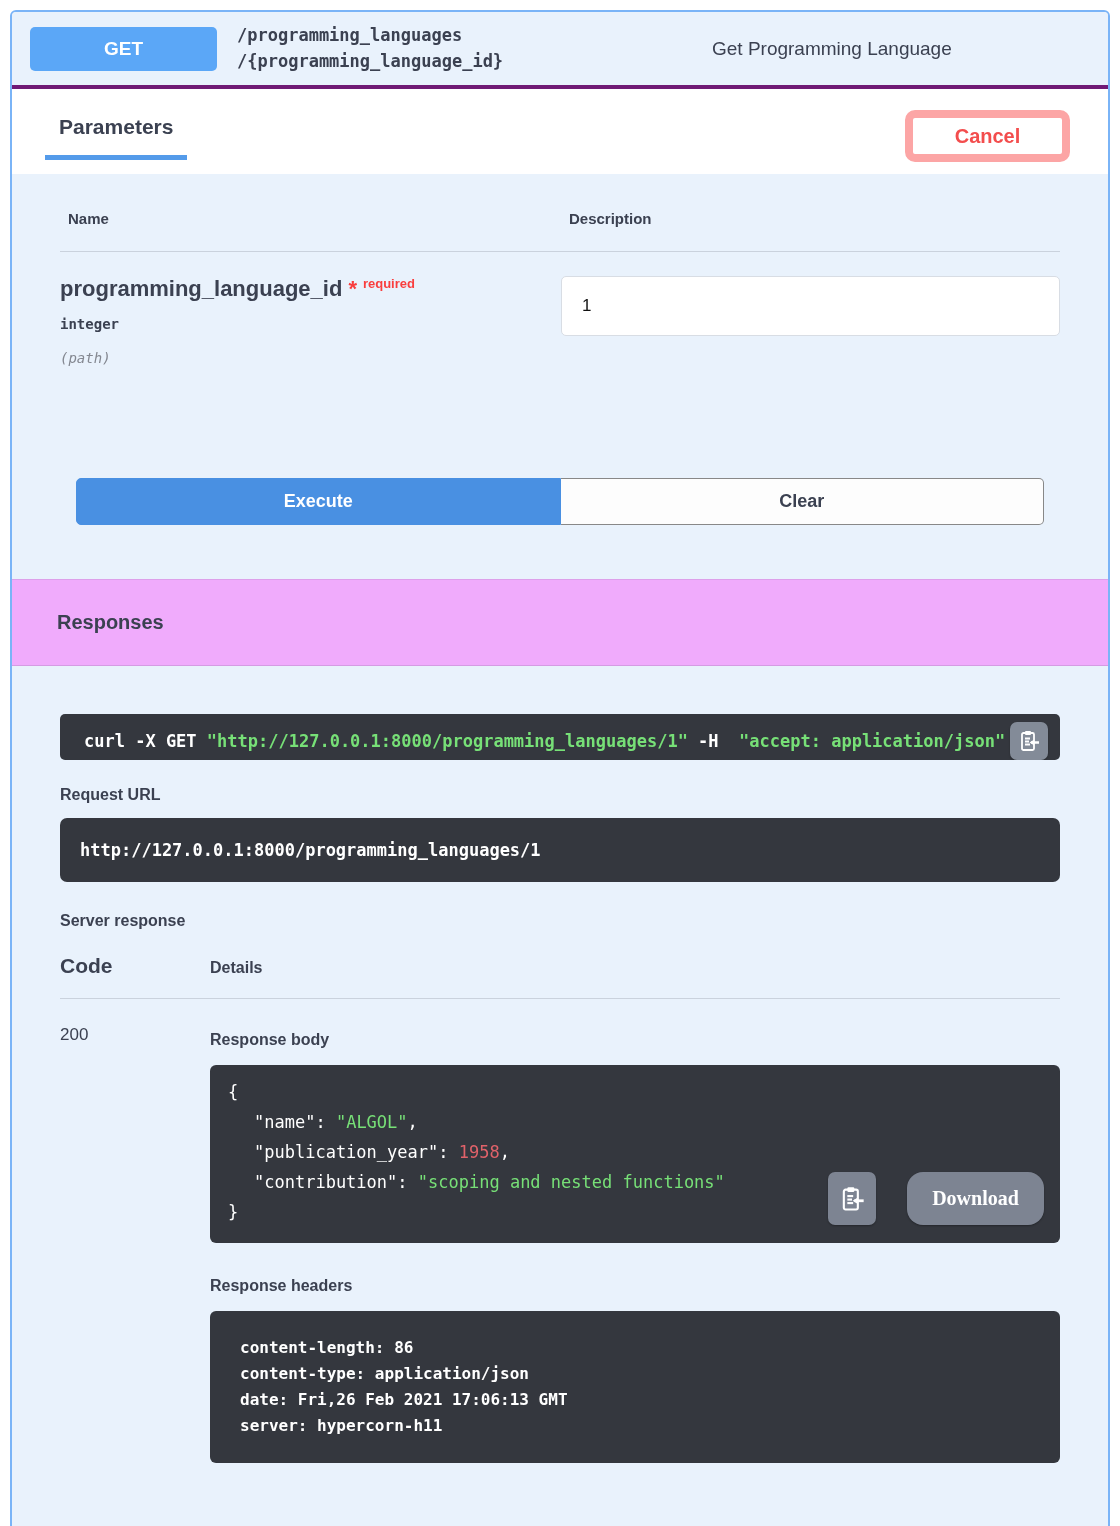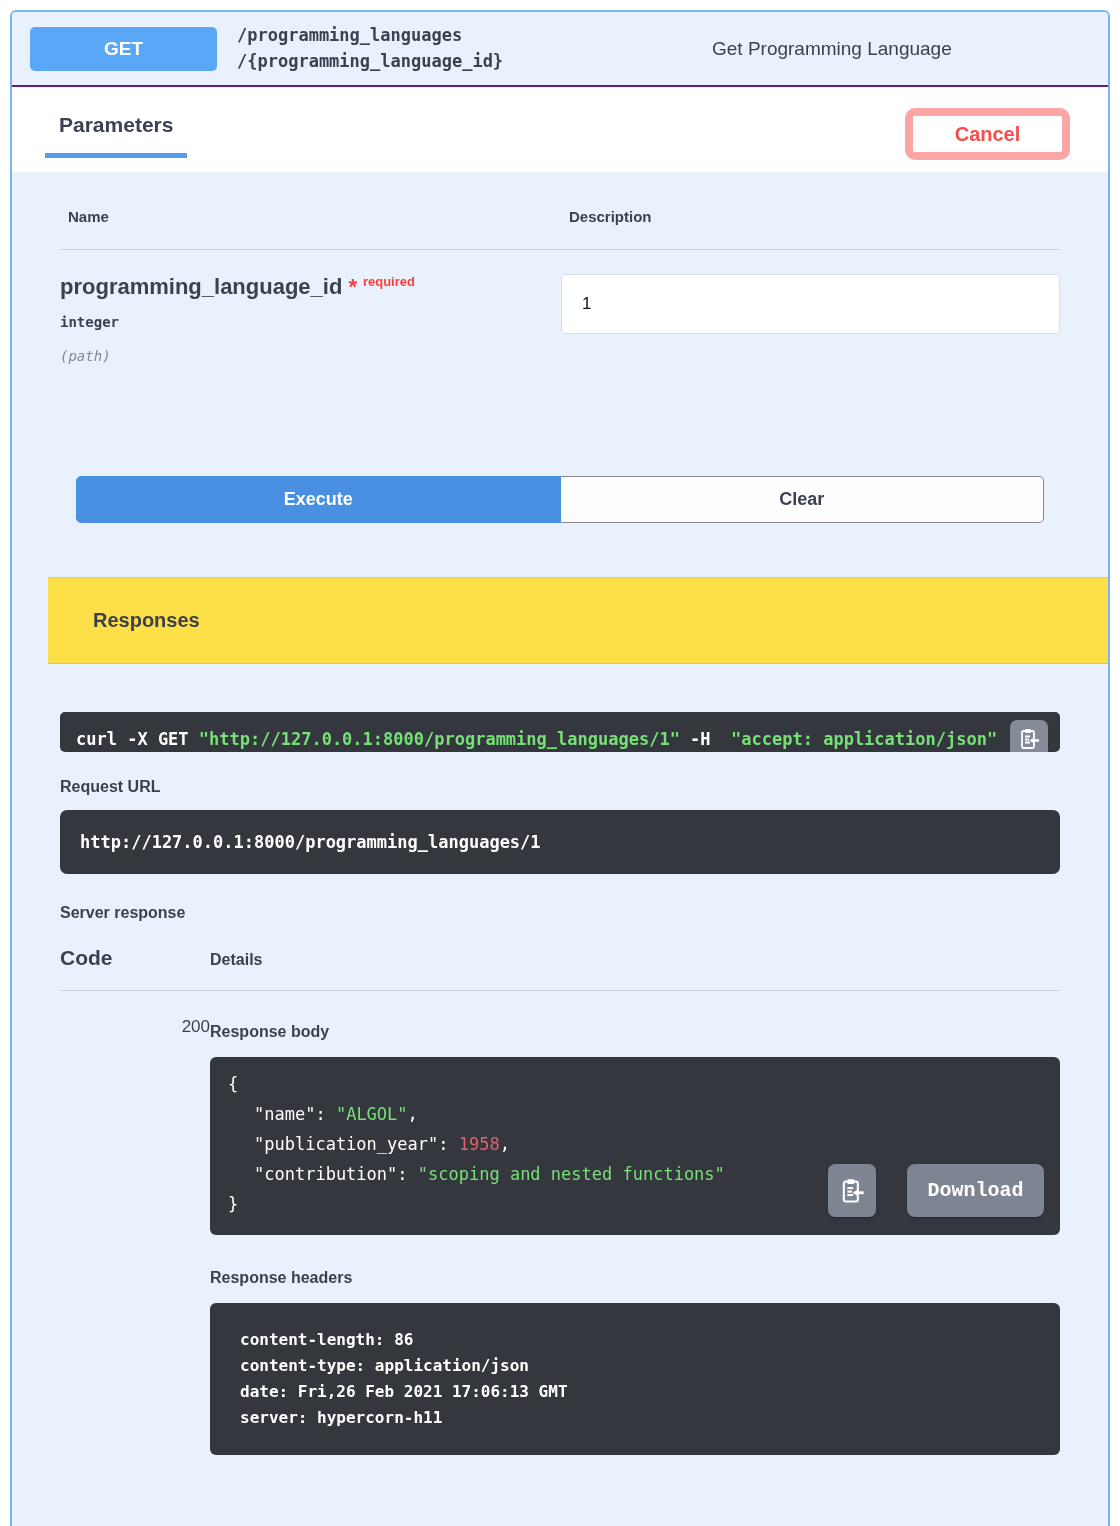--- a/index.html
+++ b/index.html
@@ -22,21 +22,21 @@
     overflow: hidden;
   }
   
   .opblock-header {
     display: flex;
     align-items: center;
     gap: 20px;
     padding: 11px 18px;
     min-height: 68px;
     box-sizing: border-box;
-    border-bottom: 2px solid #701a75;
+    border-bottom: 4px solid #701a75;
     background: #e9f2fc;
   }
   .method-badge {
     width: 187px;
     height: 44px;
     background: #5ba7f7;
     border-radius: 5px;
     color: #ffffff;
     font-weight: bold;
     font-size: 19px;
@@ -161,48 +161,47 @@
     font-weight: bold;
     font-size: 18px;
     border: 1px solid #888888;
     border-left: none;
     border-radius: 0 5px 5px 0;
     cursor: pointer;
     font-family: "Liberation Sans", sans-serif;
   }
   
   .responses-header-bar {
-    background: #fde047;
+    background: #f0abfc;
     border-top: 1px solid rgba(59,65,81,.10);
     border-bottom: 1px solid rgba(59,65,81,.14);
     padding: 31px 45px;
-    margin-left: 36px;
   }
   .responses-title { font-size: 20px; font-weight: bold; }
   
   .responses-body {
     background: #e9f2fc;
     padding: 48px 48px 30px 48px;
   }
   .block-label {
     font-size: 16px;
     font-weight: bold;
     margin: 0 0 14px 0;
   }
   .dark-block {
     background: #34373e;
     border-radius: 6px;
     color: #ffffff;
     font-family: "DejaVu Sans Mono", monospace;
   }
   .curl-block {
     position: relative;
-    height: 40px;
+    height: 46px;
     line-height: 54px;
-    padding: 0 16px;
+    padding: 0 24px;
     font-size: 17px;
     font-weight: 600;
     white-space: pre;
     overflow: hidden;
     border-radius: 5px;
   }
   .tok-string { color: #77e077; }
   .tok-number { color: #e0626a; }
   .tok-plain  { color: #ffffff; }
   .copy-btn {
@@ -232,21 +231,21 @@
     display: flex;
     align-items: baseline;
     margin-top: 24px;
     padding-bottom: 20px;
     border-bottom: 1px solid rgba(59,65,81,.18);
   }
   .code-col { width: 150px; }
   .code-header { font-size: 21px; font-weight: 600; }
   .details-header { font-size: 16px; font-weight: bold; }
   .response-row { display: flex; padding-top: 26px; }
-  .status-code { font-size: 17px; text-align: right; }
+  .status-code { font-size: 17px; }
   .details-col { flex: 1; }
   .response-body-label { margin: 6px 0 16px 0; }
   .response-body-block {
     position: relative;
     padding: 12px 18px 16px 18px;
     font-size: 17px;
     line-height: 30px;
   }
   .code-line { white-space: pre; }
   .code-line.indent { padding-left: 26px; }
@@ -265,27 +264,27 @@
     cursor: pointer;
     box-shadow: 0 1px 2px rgba(0,0,0,.3);
   }
   .download-btn {
     position: absolute;
     right: 16px;
     bottom: 18px;
     width: 137px;
     height: 53px;
     border: none;
-    border-radius: 8px;
+    border-radius: 16px;
     background: #7d8492;
     color: #ffffff;
     font-weight: bold;
     font-size: 20px;
     cursor: pointer;
-    font-family: Liberation Mono, monospace;
+    font-family: Liberation Serif, serif;
     box-shadow: 0 1px 2px rgba(0,0,0,.3);
   }
   .response-headers-label { margin: 34px 0 16px 0; }
   .response-headers-block {
     padding: 24px 30px;
     font-size: 16px;
     font-weight: bold;
     line-height: 26px;
   }
 </style>

